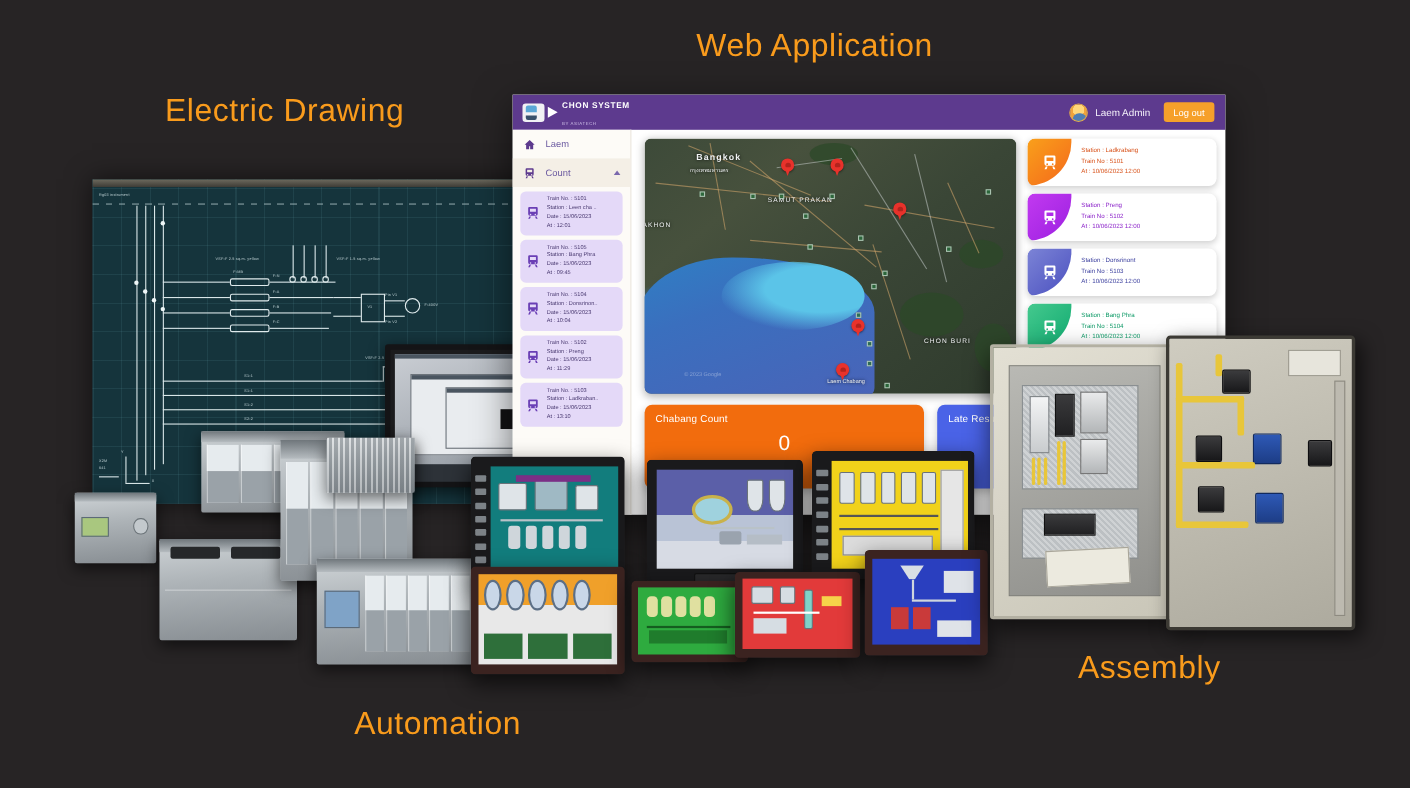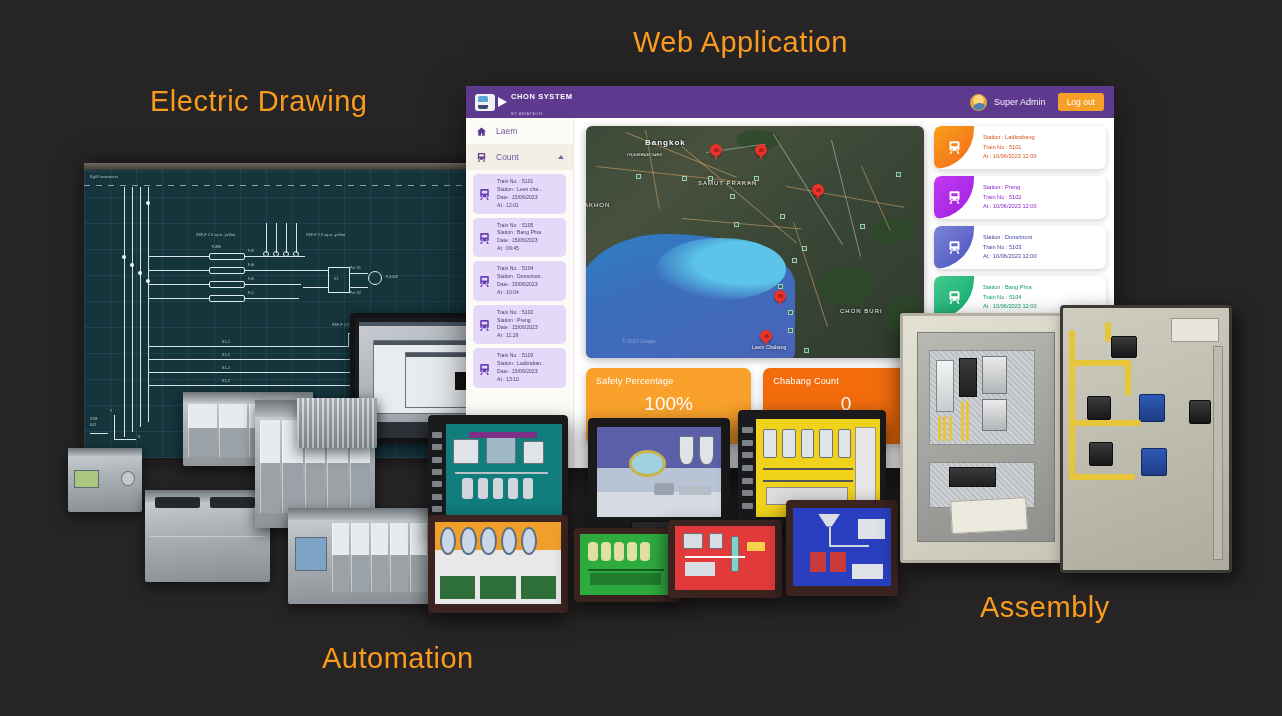--- a/index.html
+++ b/index.html
@@ -486,21 +486,21 @@
       <div id="wa-logo">
         <span class="glyph"></span>
         <span class="arrow"></span>
         <span class="logo-text">
           <span class="logo-title">CHON SYSTEM</span><br>
           <span class="logo-sub">BY ASIATECH</span>
         </span>
       </div>
       <span class="spacer"></span>
       <span id="avatar"></span>
-      <span id="admin-name">Super Admin</span>
+      <span id="admin-name">Laem Admin</span>
       <button id="logout-btn">Log out</button>
     </div>
 
     <div id="wa-sidebar">
       <div class="nav-row">
         <span class="nav-ico">
           <svg viewBox="0 0 24 24">
               <path d="M12 3 2 12h3v9h6v-6h2v6h6v-9h3z"></path>
             </svg>
         </span>
@@ -568,21 +568,21 @@
       <div class="roadline" style="left:96px;top:20px;width:150px;transform:rotate(40deg);"></div>
       <div class="roadline w" style="left:188px;top:8px;width:130px;transform:rotate(58deg);"></div>
       <div class="roadline" style="left:200px;top:60px;width:120px;transform:rotate(10deg);"></div>
       <div class="roadline" style="left:208px;top:96px;width:110px;transform:rotate(72deg);"></div>
       <div class="roadline w" style="left:246px;top:14px;width:120px;transform:rotate(76deg);"></div>
       <div class="roadline" style="left:96px;top:92px;width:120px;transform:rotate(5deg);"></div>
       <div class="roadline" style="left:60px;top:4px;width:80px;transform:rotate(80deg);"></div>
       <div class="roadline w" style="left:120px;top:26px;width:60px;transform:rotate(-8deg);"></div>
       <div class="roadline" style="left:276px;top:40px;width:70px;transform:rotate(66deg);"></div>
 
-      <div class="maplabel big" style="left:59px;top:12px;">Bangkok</div>
+      <div class="maplabel big" style="left:47px;top:12px;">Bangkok</div>
       <div class="maplabel thai" style="left:41px;top:24px;">กรุงเทพมหานคร</div>
       <div class="maplabel" style="left:112px;top:54px;">SAMUT PRAKAN</div>
       <div class="maplabel" style="left:254px;top:182px;">CHON BURI</div>
       <div class="maplabel" style="left:-2px;top:76px;">AKHON</div>
 
       <span class="mapicon" style="left:50px;top:48px;"></span>
       <span class="mapicon" style="left:96px;top:50px;"></span>
       <span class="mapicon" style="left:122px;top:50px;"></span>
       <span class="mapicon" style="left:168px;top:50px;"></span>
       <span class="mapicon" style="left:144px;top:68px;"></span>
@@ -656,24 +656,20 @@
             <svg viewBox="0 0 24 24">
               <path d="M6 2h12a2 2 0 0 1 2 2v10a3 3 0 0 1-3 3H7a3 3 0 0 1-3-3V4a2 2 0 0 1 2-2zm1 3v5h10V5zm1 8.5a1.3 1.3 0 1 0 0 2.6 1.3 1.3 0 0 0 0-2.6zm8 0a1.3 1.3 0 1 0 0 2.6 1.3 1.3 0 0 0 0-2.6zM6 18l-2 4h3l1.6-4zm12 0h-2.6L17 22h3z"></path>
             </svg>
           </span>
           <span class="st-lines" style="color:#0E9A67"><span>Station : Bang Phra</span><br><span>Train No : 5104</span><br><span>At : 10/06/2023 12:00</span></span>
         </div>
         <div id="st-fade"></div>
       </div>
 
     <div id="wa-stats">
-        <div class="stat-card" style="background: rgb(249, 161, 43);">
-          <div class="stat-title">Safety Percentage</div>
-          <div class="stat-value">100%</div>
-        </div>
         <div class="stat-card" style="background: rgb(242, 108, 13);">
           <div class="stat-title">Chabang Count</div>
           <div class="stat-value">0</div>
         </div>
         <div class="stat-card" style="background: rgb(74, 99, 231);">
           <div class="stat-title">Late Result</div>
           <div class="stat-value">1</div>
         </div>
       </div>
   </div>

